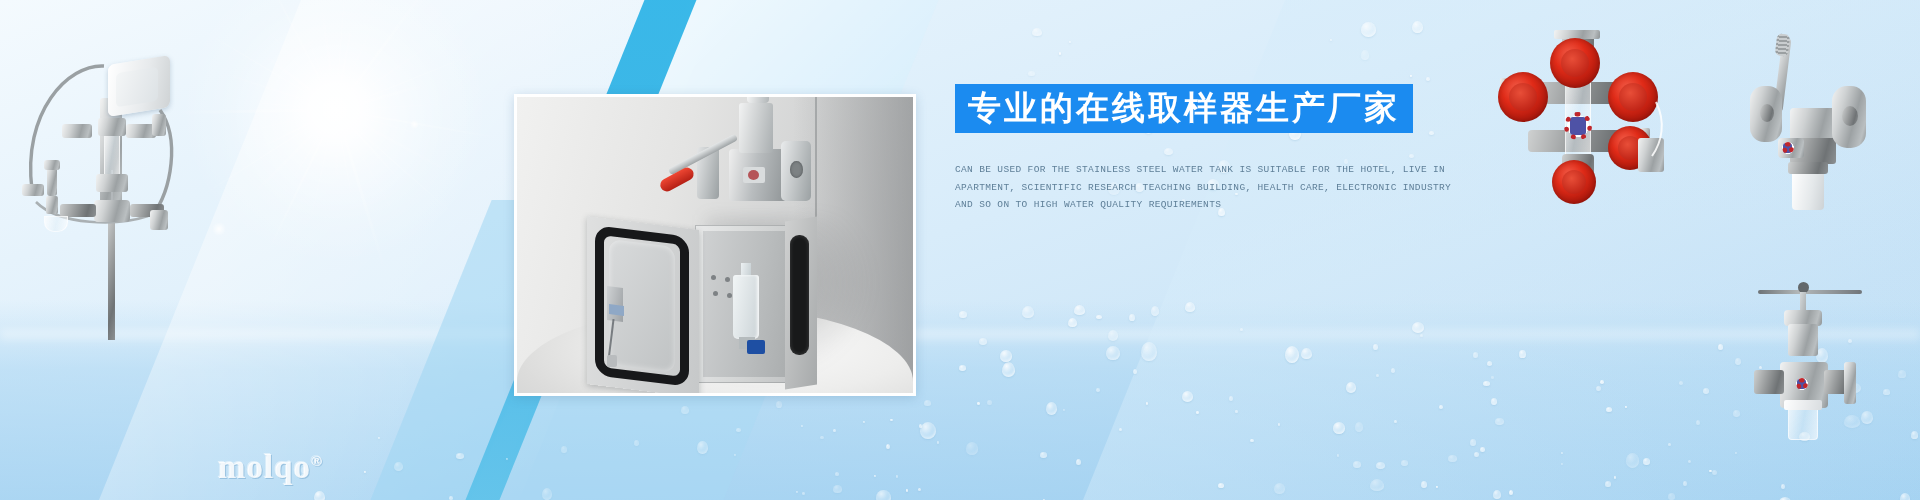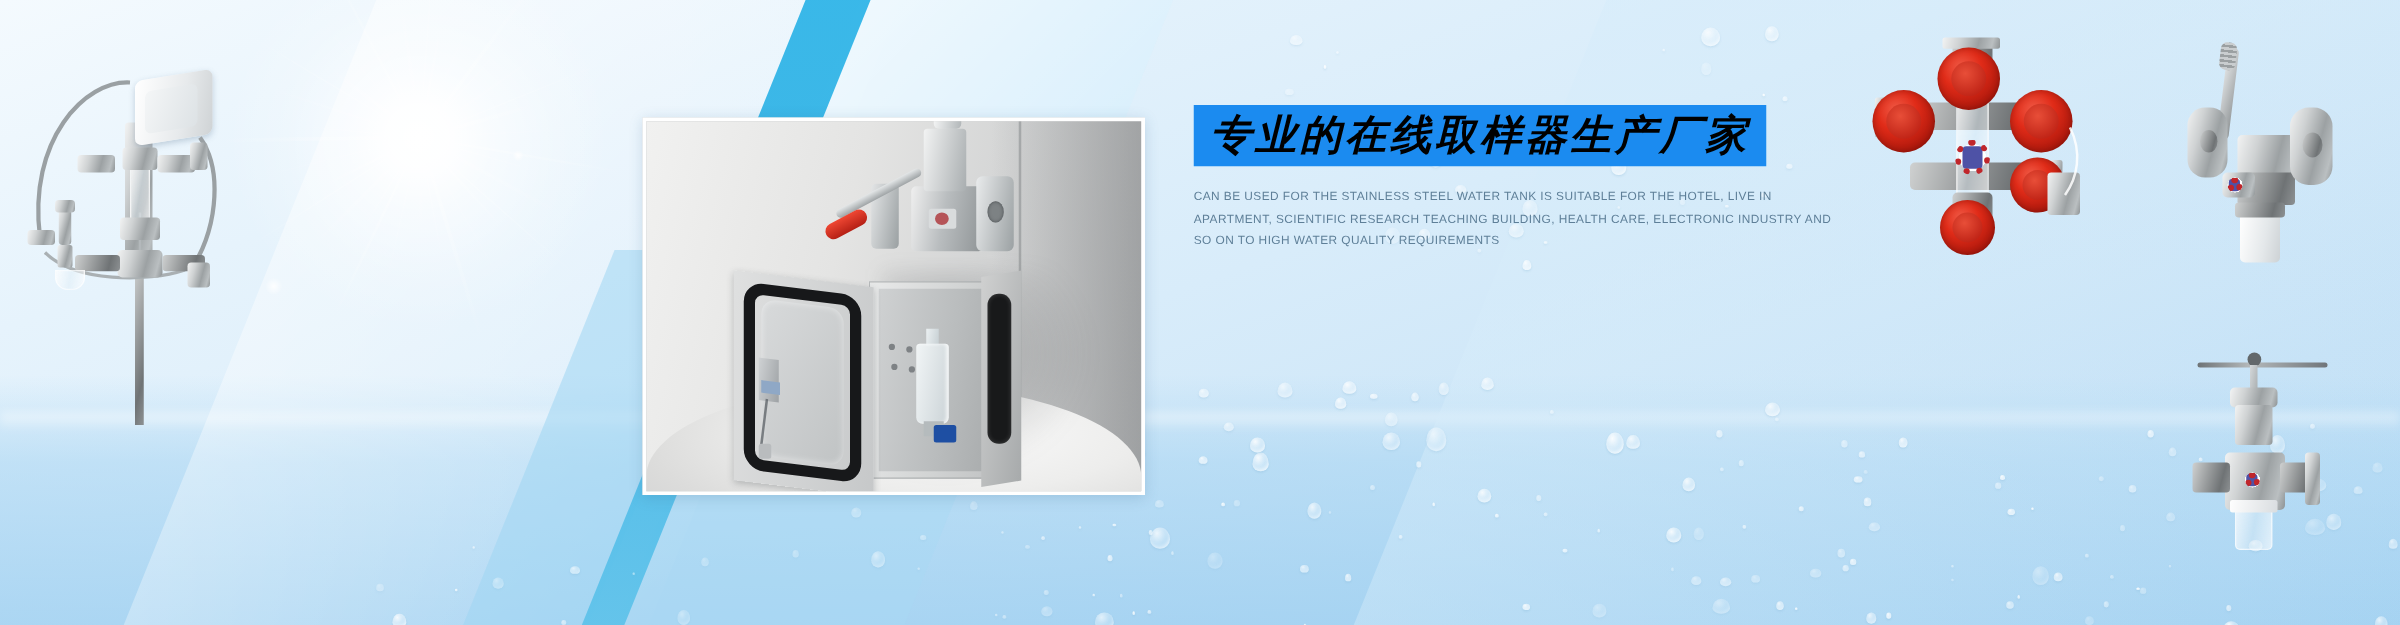--- a/index.html
+++ b/index.html
@@ -76,24 +76,23 @@
     letter-spacing:4px;
     color:#15222c;
     line-height:1.12;
     text-shadow:0 1px 0 rgba(255,255,255,.75);
     white-space:nowrap;
   }
 
   .hl {
     display:inline-block;
     background:#1b8bf0;
-    color:#000000;
+    color:#ffffff;
     font-weight:700;
     white-space:nowrap;
-    font-style:italic;
   }
   .headline {
     margin-top:10px;
     font-size:33px;
     letter-spacing:3px;
     padding:7px 13px 9px 13px;
     line-height:1;
   }
   .subline {
     margin-top:14px;
@@ -105,23 +104,23 @@
     text-shadow:0 1px 0 rgba(255,255,255,.7);
   }
   .tagline {
     margin-top:14px;
     font-size:25px;
     letter-spacing:4px;
     padding:7px 26px 9px 26px;
     line-height:1.05;
   }
   .blurb {
-    margin-top:16px;
+    margin-top:28px;
     width:520px;
-    font-family:Liberation Sans, sans-serif;
+    font-family:Liberation Mono, monospace;
     font-size:9.5px;
     line-height:1.85;
     letter-spacing:.35px;
     color:#5e7f98;
   }
 
   
   .photo {
     position:absolute; left:514px; top:94px; width:402px; height:302px;
     background:#c9cbcc;
@@ -665,14 +664,17 @@
 
   <div class="copy">
 
     <div><span class="hl headline">专业的在线取样器生产厂家</span></div>
 
 
 
     <div class="blurb">CAN BE USED FOR THE STAINLESS STEEL WATER TANK IS SUITABLE FOR THE HOTEL, LIVE IN APARTMENT, SCIENTIFIC RESEARCH TEACHING BUILDING, HEALTH CARE, ELECTRONIC INDUSTRY AND SO ON TO HIGH WATER QUALITY REQUIREMENTS</div>
   </div>
 
+  <div class="wm">
+    <span>molqo</span><sup>®</sup>
+  </div>
 
 </div>
 
 </body></html>

